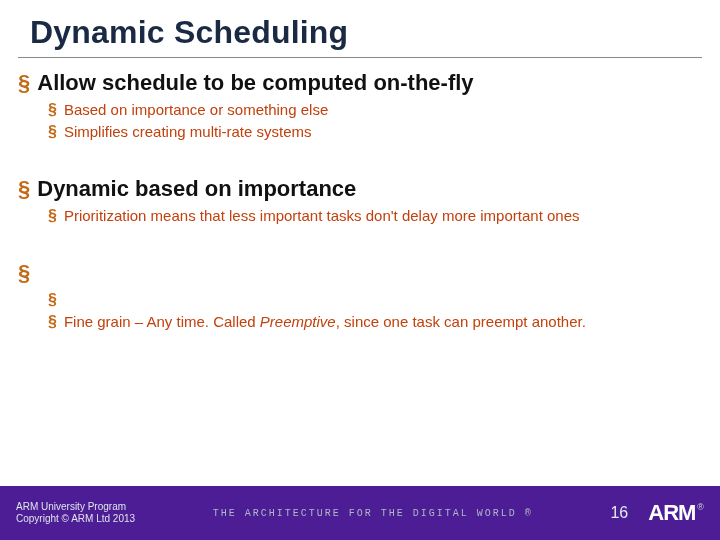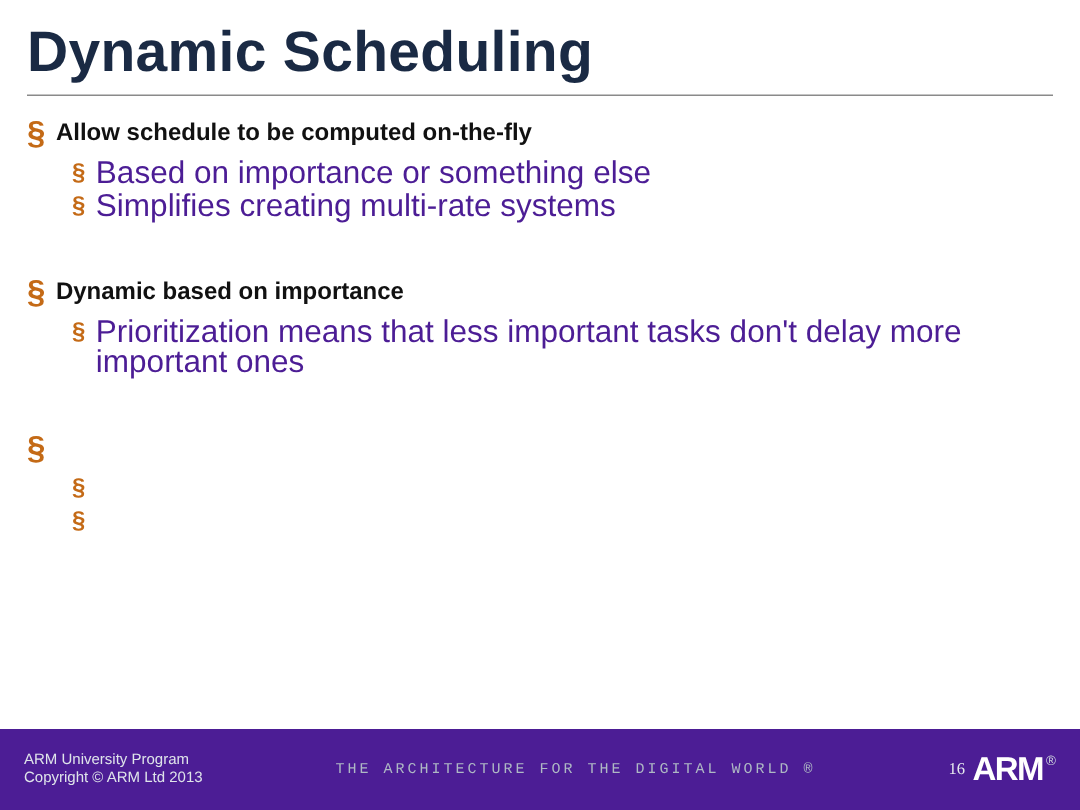--- a/index.html
+++ b/index.html
@@ -1,33 +1,33 @@
 <!DOCTYPE html>
 <html><head>
 <meta charset="utf-8">
 <style>
   * { margin: 0; padding: 0; box-sizing: border-box; }
   html, body { width: 720px; height: 540px; font-family: Arial, Helvetica, sans-serif; background: #fff; overflow: hidden; }
   .slide { position: relative; width: 720px; height: 540px; background: #fff; }
-  .title { font-size: 38px; font-weight: bold; color: #1a2a44; padding: 14px 18px 6px 18px; letter-spacing: 0.2px; }
+  .title { font-size: 32px; font-weight: bold; color: #1a2a44; padding: 14px 18px 6px 30px; letter-spacing: 0.2px; }
   .hr { height: 1px; background: #8a8a8a; margin: 0 18px 8px 18px; }
   .content { padding: 6px 18px 0 18px; color: #111; }
   .section { margin-bottom: 36px; }
   .lead { display: flex; align-items: flex-start; }
   .lead .bullet { color: #c46a16; font-weight: 900; font-size: 22px; line-height: 22px; margin-right: 7px; }
-  .lead .text { font-size: 16px; font-weight: bold; color: #111; line-height: 22px; }
+  .lead .text { font-size: 22px; font-weight: bold; color: #111; line-height: 22px; }
   .sub { margin-top: 6px; padding-left: 30px; }
   .sub-item { display: flex; align-items: flex-start; margin-bottom: 2px; }
   .sub-item .bullet { color: #c46a16; font-weight: 900; font-size: 16px; line-height: 20px; margin-right: 7px; }
-  .sub-item .text { font-size: 21px; color: #4c1d95; line-height: 20px; }
+  .sub-item .text { font-size: 15px; color: #c2410c; line-height: 20px; }
   .sub-item .text em { font-style: italic; }
   .footer { position: absolute; left: 0; right: 0; bottom: 0; height: 54px; background: #4c1d95; color: #e6e9ee; display: flex; align-items: center; padding: 0 16px; }
   .footer-left { font-size: 10px; line-height: 12px; color: #dfe4ea; }
   .footer-center { flex: 1; text-align: center; font-size: 10px; letter-spacing: 2px; color: #aeb8c4; text-transform: uppercase; font-family: Liberation Mono, monospace; }
-  .footer-pg { font-size: 11px; color: #e6e9ee; margin-right: 5px; font-family: Liberation Serif, serif; }
+  .footer-pg { font-size: 16px; color: #e6e9ee; margin-right: 20px; }
   .arm-logo { display: flex; align-items: baseline; }
   .arm-logo .word { font-family: Arial, Helvetica, sans-serif; font-weight: 700; font-size: 22px; color: #fff; letter-spacing: -1px; }
   .arm-logo .reg { font-size: 9px; color: #cfd6de; margin-left: 2px; position: relative; top: -10px; }
 </style>
 </head>
 <body>
 
 <div class="slide">
   <div class="title">Dynamic Scheduling</div>
   <div class="hr"></div>
@@ -67,20 +67,21 @@
     <div class="section">
       <div class="lead">
         <span class="bullet">§</span>
       </div>
       <div class="sub">
         <div class="sub-item">
           <span class="bullet">§</span>
         </div>
         <div class="sub-item">
           <span class="bullet">§</span>
+          <span class="text">Fine grain – Any time. Called <em>Preemptive</em>, since one task can preempt another.</span>
         </div>
       </div>
     </div>
 
   </div>
 
   <div class="footer">
     <div class="footer-left">
       <div>ARM University Program</div>
       <div>Copyright © ARM Ltd 2013</div>

